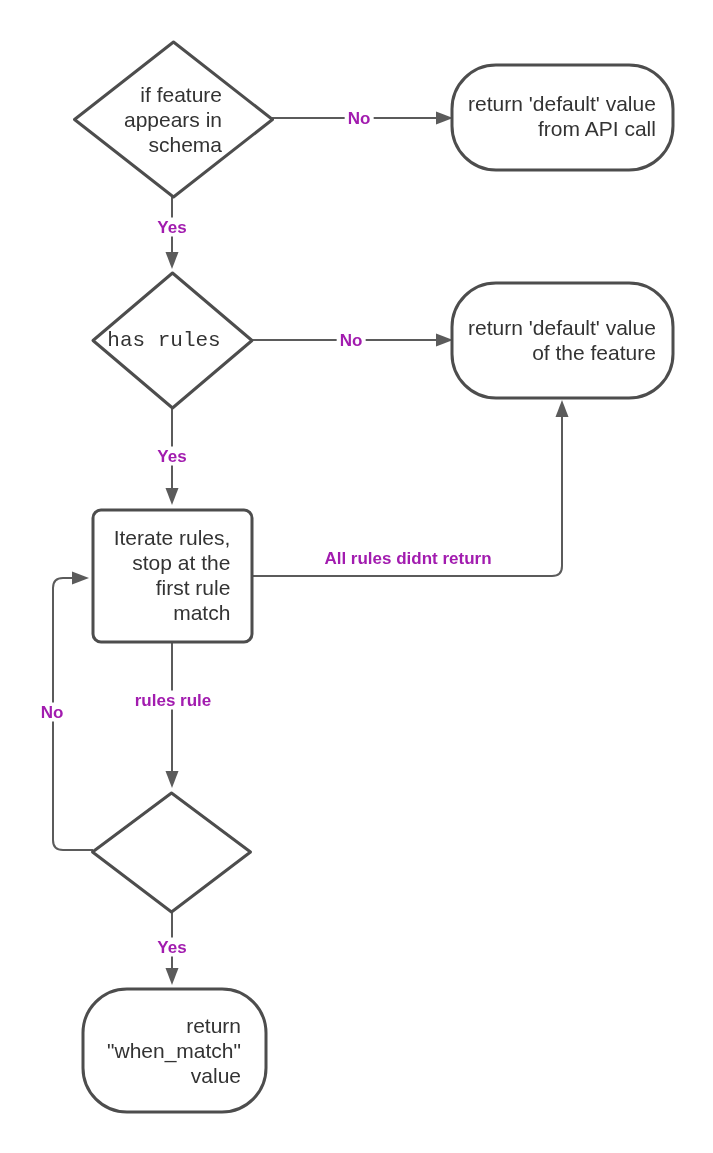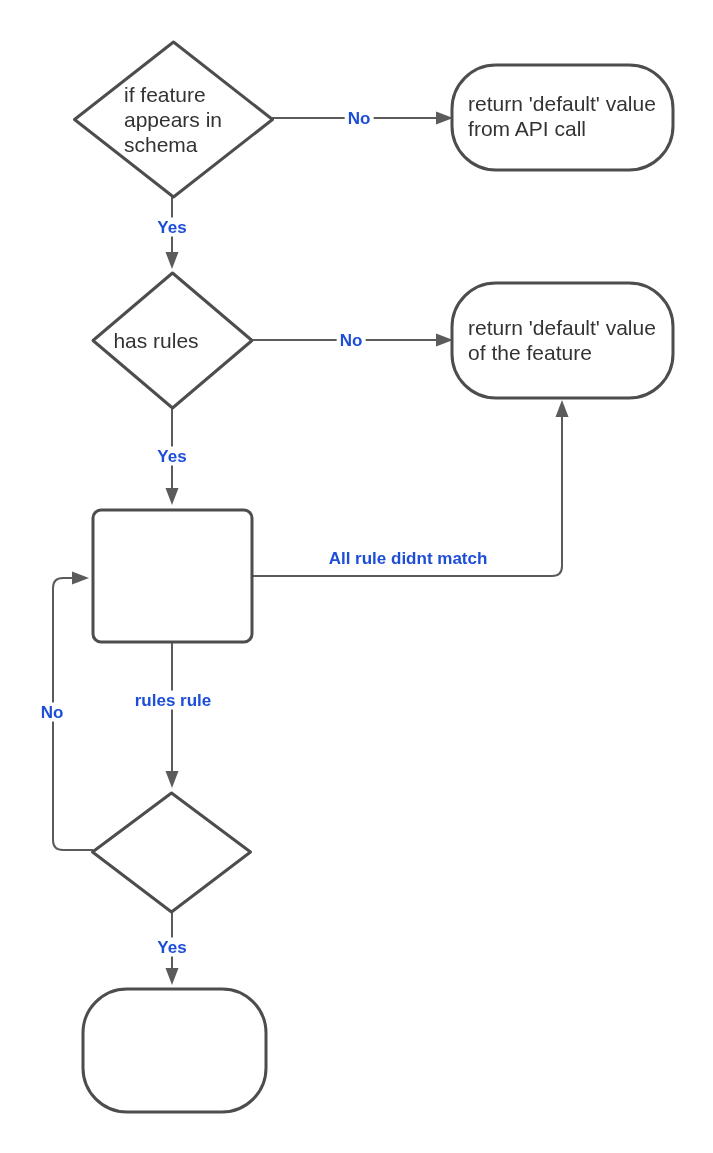--- a/index.html
+++ b/index.html
@@ -32,34 +32,34 @@
   .wires .shape {
     fill: #ffffff;
     stroke: #4d4d4d;
     stroke-width: 3;
     stroke-linejoin: round;
   }
   .node-text {
     position: absolute;
     transform: translate(-50%, -50%);
     white-space: pre;
-    text-align: left;
+    text-align: right;
     font-size: 21px;
     line-height: 25px;
     color: #333333;
   }
   .edge-label {
     position: absolute;
     transform: translate(-50%, -50%);
     white-space: pre;
     text-align: center;
     font-size: 17px;
     font-weight: bold;
     line-height: 19px;
-    color: #1d4ed8;
+    color: #a21caf;
     background: #ffffff;
     padding: 0 3px;
   }
 </style>
 </head>
 <body>
 
 <div class="canvas">
 
   <svg class="wires" width="713" height="1153" viewBox="0 0 713 1153">
@@ -104,26 +104,33 @@
     <rect class="shape" x="93" y="510" width="159" height="132" rx="8"></rect>
     <polygon class="shape" points="171.5,793 250.5,852 171.5,912 92.5,852"></polygon>
     <rect class="shape" x="83" y="989" width="183" height="123" rx="44"></rect>
   </svg>
 
   <div class="node-text" style="left:173px; top:119px;">if feature
 appears in
 schema</div>
   <div class="node-text" style="left:562px; top:116px;">return 'default' value
 from API call</div>
-  <div class="node-text" style="left:156px; top:340px;">has rules</div>
+  <div class="node-text" style="left:164px; top:340px;font-family:Liberation Mono, monospace;">has rules</div>
   <div class="node-text" style="left:562px; top:340px;">return 'default' value
 of the feature</div>
+  <div class="node-text" style="left:172px; top:575px;">Iterate rules,
+stop at the
+first rule
+match</div>
+  <div class="node-text" style="left:174px; top:1050px;">return
+"when_match"
+value</div>
 
   <div class="edge-label" style="left:359px; top:118px;">No</div>
   <div class="edge-label" style="left:172px; top:227px;">Yes</div>
   <div class="edge-label" style="left:351px; top:340px;">No</div>
   <div class="edge-label" style="left:172px; top:456px;">Yes</div>
-  <div class="edge-label" style="left:408px; top:558px;">All rule didnt match</div>
+  <div class="edge-label" style="left:408px; top:558px;">All rules didnt return</div>
   <div class="edge-label" style="left:173px; top:700px;">rules rule</div>
   <div class="edge-label" style="left:52px; top:712px;">No</div>
   <div class="edge-label" style="left:172px; top:947px;">Yes</div>
 
 </div>
 
 </body></html>

